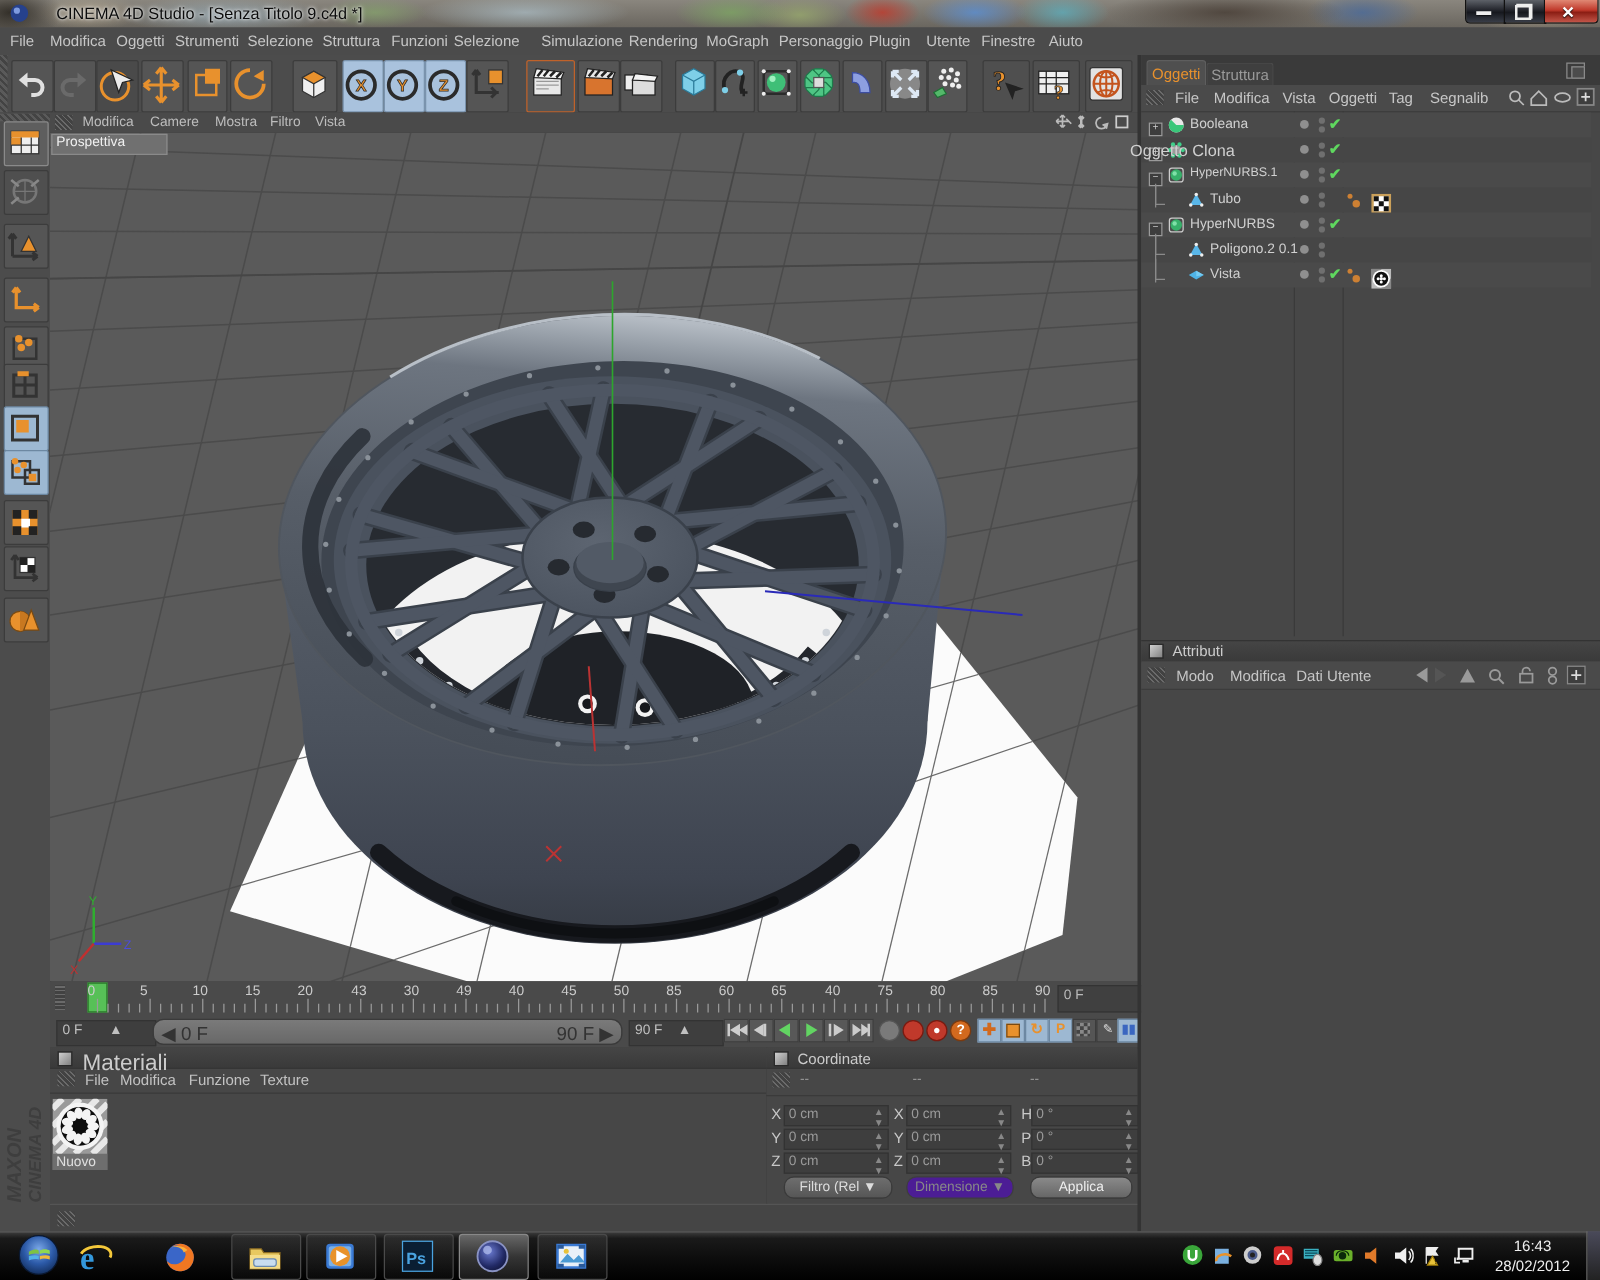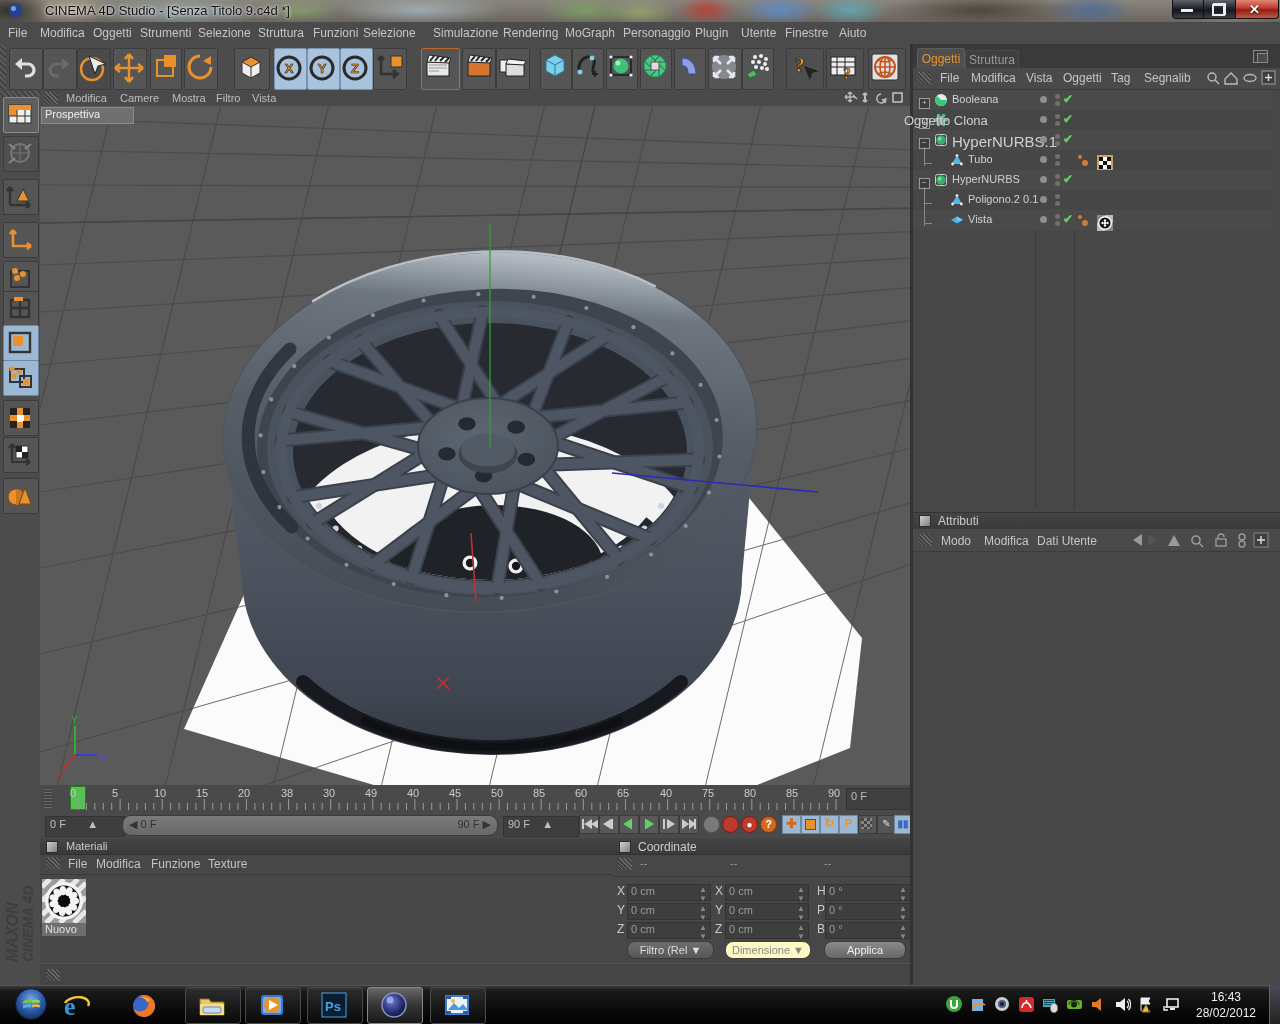--- a/index.html
+++ b/index.html
@@ -538,21 +538,21 @@
 <div class="abs" style="left:41px;top:107px;width:88px;height:15px;background:#707070;border:1px solid #8a8a8a;color:#f0f0f0;font-size:11px;padding-left:3px">Prospettiva</div>
 
 <div class="abs" style="left:40px;top:785px;width:872px;height:27px;background:#4a4a4a;border-bottom:1px solid #3a3a3a"></div>
 <div class="abs" style="left:44px;top:788px;width:8px;height:20px;background:repeating-linear-gradient(0deg,#6a6a6a 0 1px,#424242 1px 3px)"></div>
 <div class="abs" style="left:70px;top:786px;width:14px;height:22px;background:#57c057;border:1px solid #2a7a2a"></div>
 <div style="position:absolute;left:70px;top:787px;width:30px;font-size:11px;color:#ccc">0</div>
 <div style="position:absolute;left:112px;top:787px;width:30px;font-size:11px;color:#ccc">5</div>
 <div style="position:absolute;left:154px;top:787px;width:30px;font-size:11px;color:#ccc">10</div>
 <div style="position:absolute;left:196px;top:787px;width:30px;font-size:11px;color:#ccc">15</div>
 <div style="position:absolute;left:238px;top:787px;width:30px;font-size:11px;color:#ccc">20</div>
-<div style="position:absolute;left:281px;top:787px;width:30px;font-size:11px;color:#ccc">38</div>
+<div style="position:absolute;left:281px;top:787px;width:30px;font-size:11px;color:#ccc">43</div>
 <div style="position:absolute;left:323px;top:787px;width:30px;font-size:11px;color:#ccc">30</div>
 <div style="position:absolute;left:365px;top:787px;width:30px;font-size:11px;color:#ccc">49</div>
 <div style="position:absolute;left:407px;top:787px;width:30px;font-size:11px;color:#ccc">40</div>
 <div style="position:absolute;left:449px;top:787px;width:30px;font-size:11px;color:#ccc">45</div>
 <div style="position:absolute;left:491px;top:787px;width:30px;font-size:11px;color:#ccc">50</div>
 <div style="position:absolute;left:533px;top:787px;width:30px;font-size:11px;color:#ccc">85</div>
 <div style="position:absolute;left:575px;top:787px;width:30px;font-size:11px;color:#ccc">60</div>
 <div style="position:absolute;left:617px;top:787px;width:30px;font-size:11px;color:#ccc">65</div>
 <div style="position:absolute;left:660px;top:787px;width:30px;font-size:11px;color:#ccc">40</div>
 <div style="position:absolute;left:702px;top:787px;width:30px;font-size:11px;color:#ccc">75</div>
@@ -651,21 +651,21 @@
       <line x1="810.7" y1="803" x2="810.7" y2="810"></line>
       <line x1="819.2" y1="803" x2="819.2" y2="810"></line>
       <line x1="827.6" y1="803" x2="827.6" y2="810"></line>
       <line x1="836.0" y1="799" x2="836.0" y2="810"></line>
     </g>
   </svg>
 <div class="abs" style="left:846px;top:788px;width:60px;height:18px;background:#404040;border:1px solid #333;color:#bbb;font-size:11px;padding:1px 4px">0 F</div>
 
 <div class="abs" style="left:40px;top:812px;width:872px;height:26px;background:#4a4a4a;border-bottom:1px solid #383838"></div>
 <div class="abs" style="left:45px;top:816px;width:70px;height:17px;background:#3e3e3e;border:1px solid #333;color:#c0c0c0;font-size:11px;padding:1px 4px">0 F &nbsp;&nbsp;&nbsp;&nbsp;&nbsp;&nbsp;▲</div>
-<div class="abs" style="left:122px;top:815px;width:374px;height:19px;background:linear-gradient(#7a7a7a,#686868);border:1px solid #3a3a3a;border-radius:9px;color:#333;font-size:11px">
+<div class="abs" style="left:122px;top:815px;width:374px;height:19px;background:linear-gradient(#7a7a7a,#686868);border:1px solid #3a3a3a;border-radius:9px;color:#333;font-size:15px">
     <span style="position:absolute;left:6px;top:2px">◀ 0 F</span>
     <span style="position:absolute;right:6px;top:2px">90 F ▶</span>
   </div>
 <div class="abs" style="left:503px;top:816px;width:66px;height:17px;background:#3e3e3e;border:1px solid #333;color:#c0c0c0;font-size:11px;padding:1px 4px">90 F &nbsp;&nbsp;&nbsp;▲</div>
 <div class="abs" style="left:579px;top:815px;width:18px;height:17px;background:#585858;border:1px solid #3c3c3c"></div>
 <svg class="abs" style="left:579px;top:815px" width="19" height="18">
     <path d="M5,9 l8,-5 v10 Z M12,9 l8,-5 v10 Z" fill="#ccc"></path>
     <rect x="3" y="4" width="2" height="10" fill="#ccc"></rect>
   </svg>
 <div class="abs" style="left:599px;top:815px;width:18px;height:17px;background:#585858;border:1px solid #3c3c3c"></div>
@@ -703,21 +703,21 @@
 <div class="abs" style="left:839px;top:815px;width:17px;height:17px;background:#9db8d2;border:1px solid #6d88a2;color:#e8912d;text-align:center;line-height:15px;font-size:11px;font-weight:bold">P</div>
 <div class="abs" style="left:858px;top:815px;width:17px;height:17px;background:#555;border:1px solid #3c3c3c">
     <div style="position:absolute;left:2px;top:2px;width:11px;height:11px;background:repeating-conic-gradient(#888 0 25%,#444 0 50%);background-size:6px 6px"></div>
   </div>
 <div class="abs" style="left:877px;top:815px;width:17px;height:17px;background:#555;border:1px solid #3c3c3c;color:#ddd;font-size:10px;text-align:center;line-height:15px">✎</div>
 <div class="abs" style="left:894px;top:815px;width:16px;height:17px;background:#9db8d2;border:1px solid #6d88a2;color:#3a66c0;text-align:center;line-height:15px;font-size:10px;font-weight:bold">▮▮</div>
 
 <div class="abs" style="left:40px;top:838px;width:573px;height:125px;background:#474747;border-right:1px solid #333"></div>
 <div class="abs" style="left:40px;top:838px;width:573px;height:16px;background:linear-gradient(#454545,#3a3a3a);border-bottom:1px solid #303030"></div>
 <div class="abs" style="left:46px;top:841px;width:10px;height:10px;background:linear-gradient(135deg,#d0d0d0,#808080);border:1px solid #2a2a2a"></div>
-<div class="abs" style="left:66px;top:840px;font-size:11px;color:#cccccc">Materiali</div>
+<div class="abs" style="left:66px;top:840px;font-size:18px;color:#cccccc">Materiali</div>
 <div class="abs" style="left:46px;top:857px;width:14px;height:12px;background:repeating-linear-gradient(45deg,#6a6a6a 0 1px,#424242 1px 3px)"></div>
 <div class="abs" style="left:68px;top:857px;font-size:12px;color:#c2c2c2">File</div>
 <div class="abs" style="left:96px;top:857px;font-size:12px;color:#c2c2c2">Modifica</div>
 <div class="abs" style="left:151px;top:857px;font-size:12px;color:#c2c2c2">Funzione</div>
 <div class="abs" style="left:208px;top:857px;font-size:12px;color:#c2c2c2">Texture</div>
 <div class="abs" style="left:40px;top:874px;width:573px;height:1px;background:#3a3a3a"></div>
 <svg class="abs" style="left:42px;top:879px" width="44" height="57">
     <rect width="44" height="57" fill="#9a9a9a"></rect>
     <path d="M0,8 L8,0 M0,22 L22,0 M0,36 L36,0 M4,44 L44,4 M18,44 L44,18 M32,44 L44,32" stroke="#e8e8e8" stroke-width="5"></path>
     <circle cx="22" cy="22" r="19" fill="#f4f4f4"></circle>
@@ -761,21 +761,21 @@
 <div class="abs" style="left:725px;top:903px;width:76px;height:15px;background:#3e3e3e;border:1px solid #333;color:#9a9a9a;font-size:11px;padding:0 3px">0 cm<span style="float:right;color:#888;font-size:8px">▲<br>▼</span></div>
 <div class="abs" style="left:817px;top:903px;font-size:12px;color:#c8c8c8">P</div>
 <div class="abs" style="left:825px;top:903px;width:78px;height:15px;background:#3e3e3e;border:1px solid #333;color:#9a9a9a;font-size:11px;padding:0 3px">0 °<span style="float:right;color:#888;font-size:8px">▲<br>▼</span></div>
 <div class="abs" style="left:617px;top:922px;font-size:12px;color:#c8c8c8">Z</div>
 <div class="abs" style="left:627px;top:922px;width:76px;height:15px;background:#3e3e3e;border:1px solid #333;color:#9a9a9a;font-size:11px;padding:0 3px">0 cm<span style="float:right;color:#888;font-size:8px">▲<br>▼</span></div>
 <div class="abs" style="left:715px;top:922px;font-size:12px;color:#c8c8c8">Z</div>
 <div class="abs" style="left:725px;top:922px;width:76px;height:15px;background:#3e3e3e;border:1px solid #333;color:#9a9a9a;font-size:11px;padding:0 3px">0 cm<span style="float:right;color:#888;font-size:8px">▲<br>▼</span></div>
 <div class="abs" style="left:817px;top:922px;font-size:12px;color:#c8c8c8">B</div>
 <div class="abs" style="left:825px;top:922px;width:78px;height:15px;background:#3e3e3e;border:1px solid #333;color:#9a9a9a;font-size:11px;padding:0 3px">0 °<span style="float:right;color:#888;font-size:8px">▲<br>▼</span></div>
 <div class="abs" style="left:627px;top:941px;width:85px;height:16px;background:linear-gradient(#6e6e6e,#565656);border:1px solid #3a3a3a;border-radius:8px;color:#ddd;font-size:11px;text-align:center;line-height:16px">Filtro (Rel ▼</div>
-<div class="abs" style="left:725px;top:941px;width:84px;height:16px;background:#fef9c3;border:1px solid #3e3e3e;border-radius:8px;color:#888;font-size:11px;text-align:center;line-height:16px">Dimensione ▼</div>
+<div class="abs" style="left:725px;top:941px;width:84px;height:16px;background:#4c1d95;border:1px solid #3e3e3e;border-radius:8px;color:#888;font-size:11px;text-align:center;line-height:16px">Dimensione ▼</div>
 <div class="abs" style="left:824px;top:941px;width:80px;height:16px;background:linear-gradient(#8a8a8a,#666);border:1px solid #3a3a3a;border-radius:8px;color:#eee;font-size:11px;text-align:center;line-height:16px">Applica</div>
 
 <div class="abs" style="left:40px;top:963px;width:872px;height:22px;background:#454545;border-top:1px solid #555"></div>
 <div class="abs" style="left:46px;top:969px;width:14px;height:12px;background:repeating-linear-gradient(45deg,#6a6a6a 0 1px,#424242 1px 3px)"></div>
 
 <div class="abs" style="left:910px;top:44px;width:3px;height:941px;background:#333"></div>
 <div class="abs" style="left:913px;top:44px;width:367px;height:941px;background:#474747"></div>
 <div class="abs" style="left:913px;top:44px;width:367px;height:24px;background:#3a3a3a"></div>
 <div class="abs" style="left:917px;top:48px;width:46px;height:20px;background:#4f4f4f;border:1px solid #5e5e5e;border-bottom:none;border-radius:3px 3px 0 0;color:#e8912d;font-size:12px;text-align:center;line-height:20px">Oggetti</div>
 <div class="abs" style="left:965px;top:50px;width:52px;height:18px;background:#3f3f3f;border:1px solid #4a4a4a;border-bottom:none;border-radius:3px 3px 0 0;color:#9a9a9a;font-size:12px;text-align:center;line-height:18px">Struttura</div>
@@ -828,21 +828,21 @@
 <div style="position:absolute;left:1055px;top:114px;width:5px;height:5px;border-radius:50%;background:#6f6f6f"></div>
 <div style="position:absolute;left:1055px;top:121px;width:5px;height:5px;border-radius:50%;background:#6f6f6f"></div>
 <div style="position:absolute;left:1063px;top:112px;font-size:12px"><span style="color:#5fd75f;font-weight:bold">✔</span></div>
 <div style="position:absolute;left:913px;top:130px;width:360px;height:20px;background:#4a4a4a"></div>
 <div style="position:absolute;left:919px;top:138px;width:9px;height:9px;border:1px solid #9a9a9a;background:#3d3d3d;color:#cfcfcf;font:8px/8px &quot;Liberation Mono&quot;,monospace;text-align:center">−</div>
 <svg style="position:absolute;left:934px;top:133px" width="14" height="14">
     <rect x="1.5" y="1.5" width="11" height="11" rx="2" fill="none" stroke="#cccccc" stroke-width="1"></rect>
     <circle cx="7" cy="7" r="4.6" fill="#37b06a"></circle>
     <circle cx="5.7" cy="5.7" r="1.8" fill="#7fe0a8"></circle>
   </svg>
-<div style="position:absolute;left:952px;top:133px;font-size:15px;color:#d0d0d0;white-space:nowrap">HyperNURBS.1</div>
+<div style="position:absolute;left:952px;top:133px;font-size:10px;color:#d0d0d0;white-space:nowrap">HyperNURBS.1</div>
 <div style="position:absolute;left:1040px;top:136px;width:7px;height:7px;border-radius:50%;background:#8f8f8f"></div>
 <div style="position:absolute;left:1055px;top:134px;width:5px;height:5px;border-radius:50%;background:#6f6f6f"></div>
 <div style="position:absolute;left:1055px;top:141px;width:5px;height:5px;border-radius:50%;background:#6f6f6f"></div>
 <div style="position:absolute;left:1063px;top:132px;font-size:12px"><span style="color:#5fd75f;font-weight:bold">✔</span></div>
 <div style="position:absolute;left:913px;top:150px;width:360px;height:20px;background:#464646"></div>
 <div style="position:absolute;left:924px;top:147px;width:1px;height:16px;background:#8a8a8a"></div>
 <div style="position:absolute;left:924px;top:163px;width:8px;height:1px;background:#8a8a8a"></div>
 <svg style="position:absolute;left:950px;top:153px" width="14" height="14">
     <path d="M7,2 L12,11 L2,11 Z" fill="#59b6e8"></path>
     <circle cx="7" cy="2.6" r="1.4" fill="#eee"></circle>

